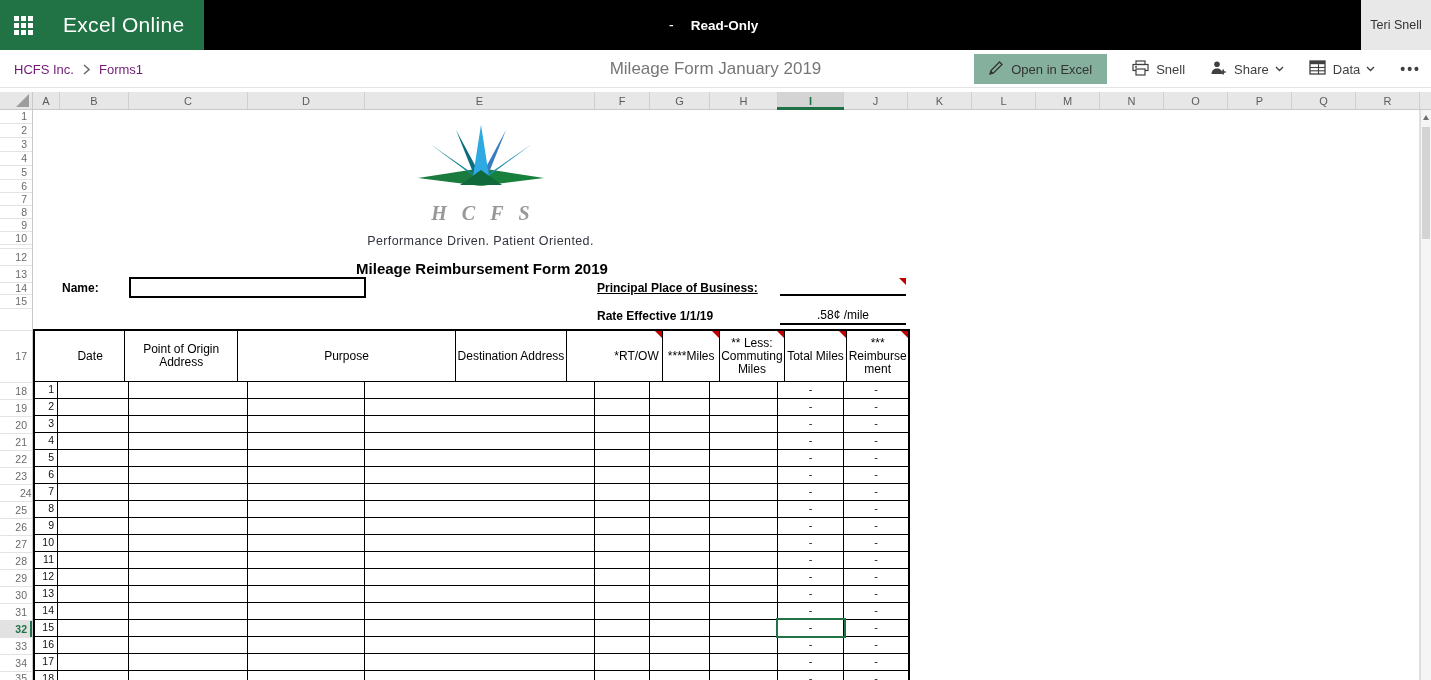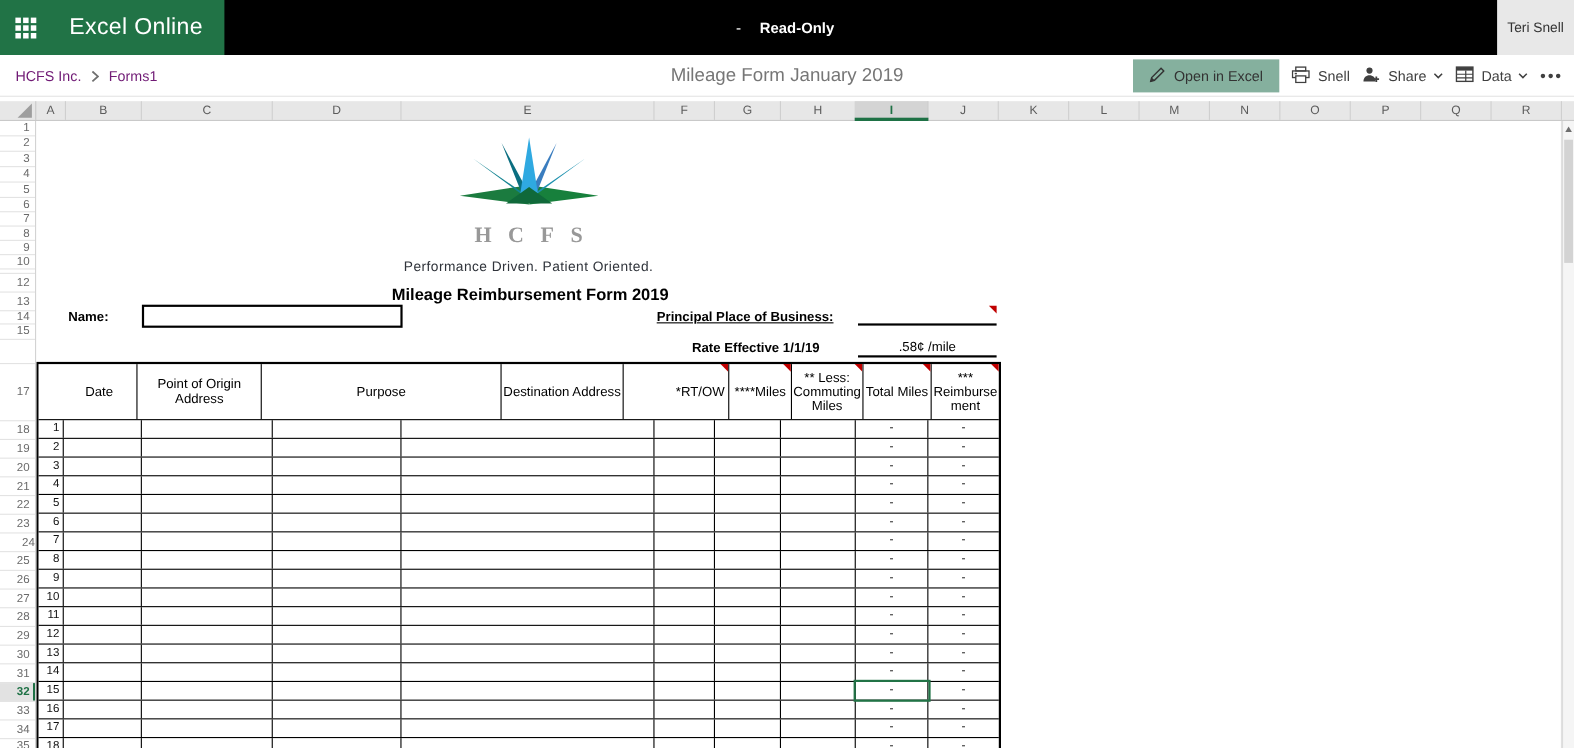--- a/index.html
+++ b/index.html
@@ -26,21 +26,21 @@
 
   
   .cmdbar { position:absolute; left:0; top:50px; width:1431px; height:38px; background:#fff;
             border-bottom:1px solid #e4e4e4; }
   .crumbs { position:absolute; left:14px; top:0; height:38px; display:flex; align-items:center; gap:9px;
             font-size:13px; color:#701a75; }
   .crumb { cursor:pointer; }
   .crumb-chev { color:#777; display:flex; }
   .doc-title { position:absolute; left:50%; top:0; transform:translateX(-50%); height:38px;
                display:flex; align-items:center; font-size:17px; color:#767676; white-space:nowrap; }
-  .actions { position:absolute; right:10px; top:0; height:38px; display:flex; align-items:center; gap:11px; }
+  .actions { position:absolute; right:10px; top:0; height:38px; display:flex; align-items:center; gap:25px; }
   .act { display:flex; align-items:center; gap:7px; font-size:13px; color:#404040; cursor:pointer; white-space:nowrap; }
   .btn-open { background:#85b09e; height:30px; padding:0 15px; display:flex; align-items:center; gap:8px;
               color:#333; font-size:13px; cursor:pointer; }
   .more-dots { font-size:14px; font-weight:700; letter-spacing:2px; color:#404040; cursor:pointer; }
   .chev-dn { display:flex; margin-left:-1px; }
 
   
   .colstrip { position:absolute; left:0; top:92px; width:1431px; height:18px; background:#e7e7e7;
               border-bottom:1px solid #c9c9c9; display:flex; }
   .corner { position:relative; width:33px; height:100%; border-right:1px solid #c9c9c9; cursor:pointer; }
@@ -58,21 +58,21 @@
           text-align:right; padding-right:5px; cursor:pointer; overflow:hidden; }
   .grow.sel { background:#e2e2e2; color:#1e7145; font-weight:700; }
   .grow.sel::after { content:''; position:absolute; right:0; top:0; bottom:0; width:2px; background:#1e7145; }
 
   
   .sheet { position:absolute; left:33px; top:110px; width:1387px; height:570px; background:#fff; overflow:hidden; }
   .vline-right { position:absolute; right:0; top:0; bottom:0; width:1px; background:#e0e0e0; }
 
   .logo-block { position:absolute; left:300px; top:14px; width:295px; text-align:center; }
   .logo-word { font-family:"Liberation Serif", serif; font-weight:700; font-size:20px; color:#989898;
-               letter-spacing:15px; padding-left:15px; margin-top:2px; }
+               letter-spacing:15px; padding-left:15px; margin-top:2px;font-style:italic; }
   .logo-tag { font-size:12.5px; color:#30343b; letter-spacing:.4px; margin-top:9px; white-space:nowrap; }
 
   .form-title { position:absolute; left:129px; top:150px; width:640px; text-align:center;
                 font-size:15px; font-weight:700; color:#000; }
   .lbl { position:absolute; font-size:12px; font-weight:700; color:#000; white-space:nowrap; }
   .name-box { position:absolute; left:96px; top:167px; width:237px; height:21px; border:2px solid #000; background:#fff; cursor:text; }
   .ppb-line { position:absolute; left:747px; top:172px; width:126px; height:14px; border-bottom:2px solid #000; cursor:text; }
   .rate-line { position:absolute; left:747px; top:198px; width:126px; height:17px; border-bottom:2px solid #000;
                text-align:center; font-size:12px; color:#000; }
   .tri { position:absolute; width:0; height:0; border-top:7px solid #c00000; border-left:7px solid transparent; }
@@ -280,21 +280,21 @@
 
     <div class="form-title">Mileage Reimbursement Form 2019</div>
 
     <span class="lbl" style="left:29px; top:171px;">Name:</span>
     <div class="name-box"><span></span></div>
 
     <span class="lbl" style="left:564px; top:171px;text-decoration:underline;">Principal Place of Business:</span>
     <div class="ppb-line"><span></span></div>
     <span class="tri" style="left:866px; top:168px;"></span>
 
-    <span class="lbl" style="left:596px; top:199px;">Rate Effective 1/1/19</span>
+    <span class="lbl" style="left:564px; top:199px;">Rate Effective 1/1/19</span>
     <div class="rate-line">.58¢ /mile</div>
 
     <div class="ftable" id="ftable">
         <div class="hrow">
           <div class="hcell" style="width: 94px; padding-left: 22px;">
             <span>Date</span>
           </div>
           <div class="hcell" style="width: 119px;">
             <span>Point of Origin Address</span>
           </div>

